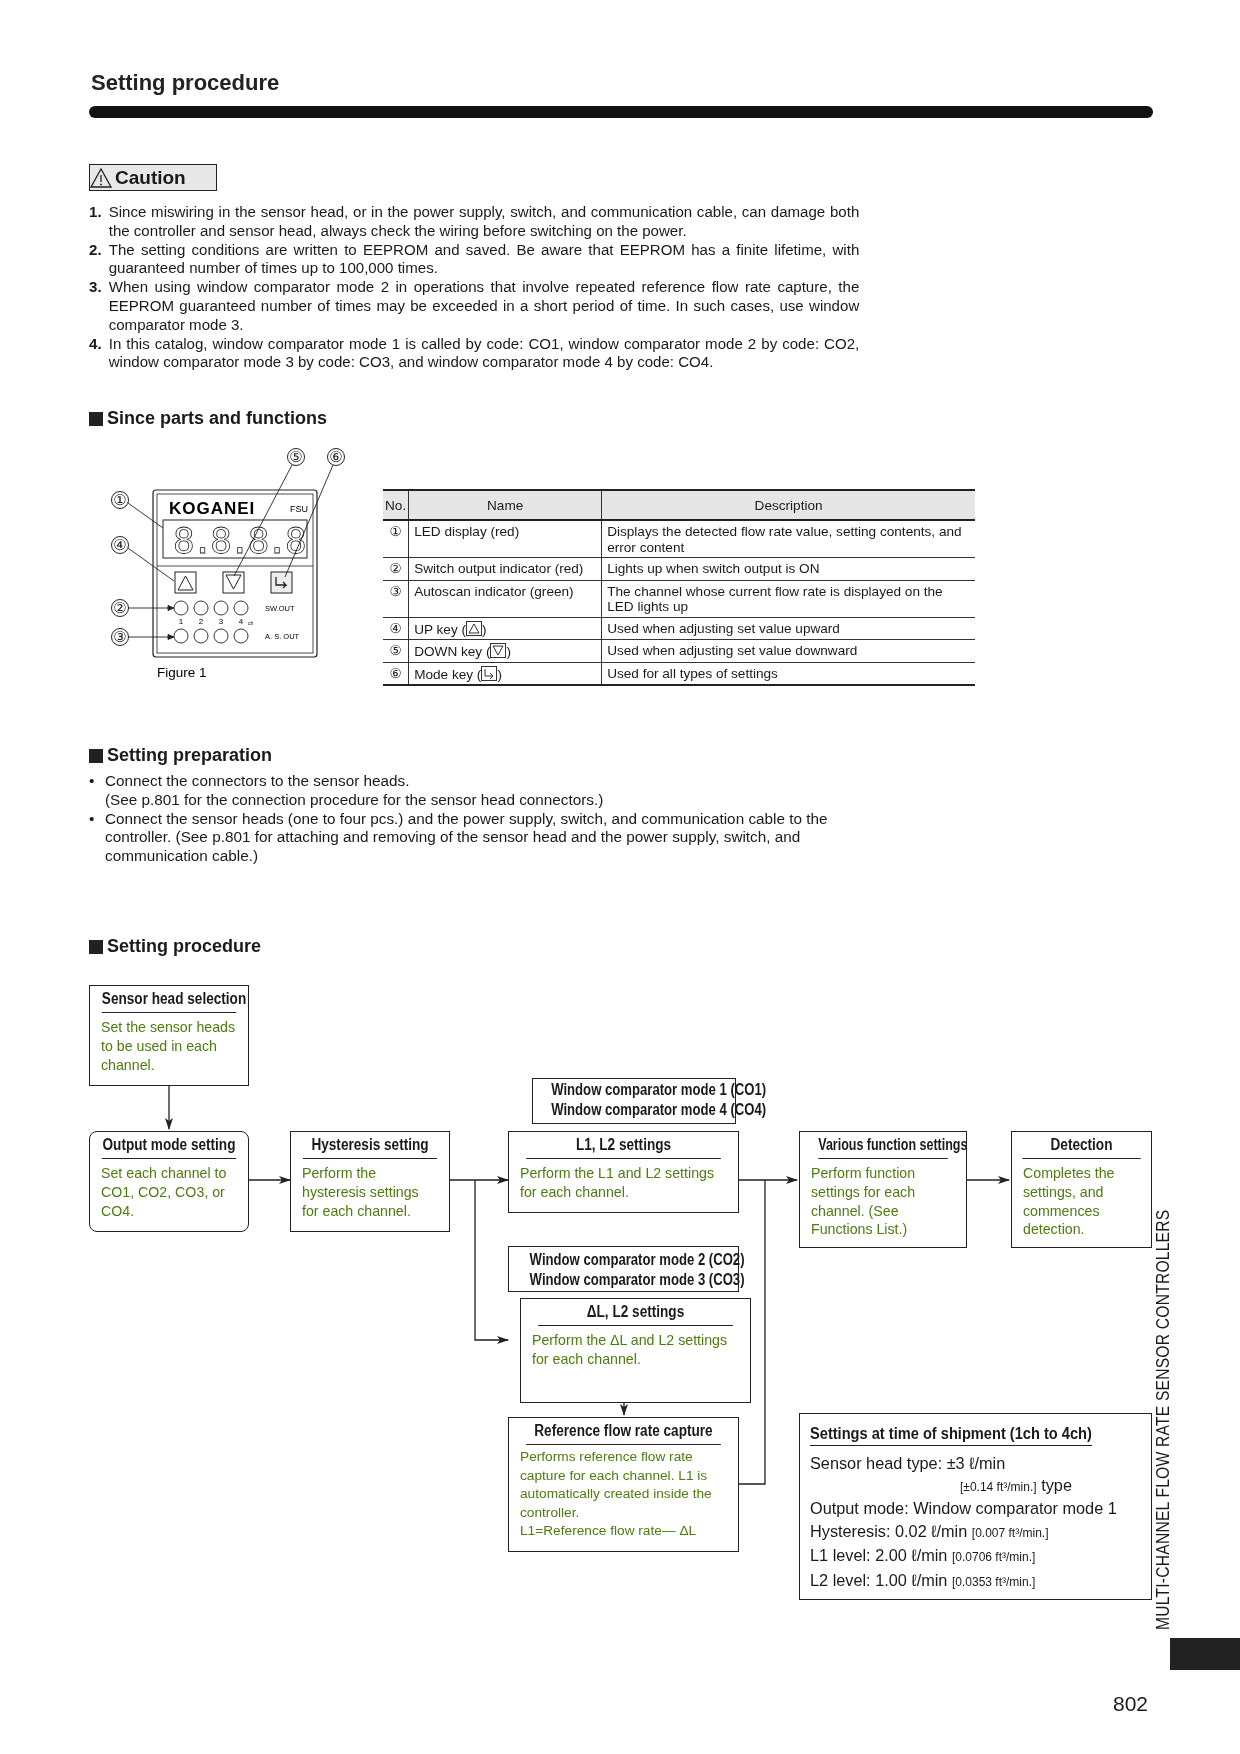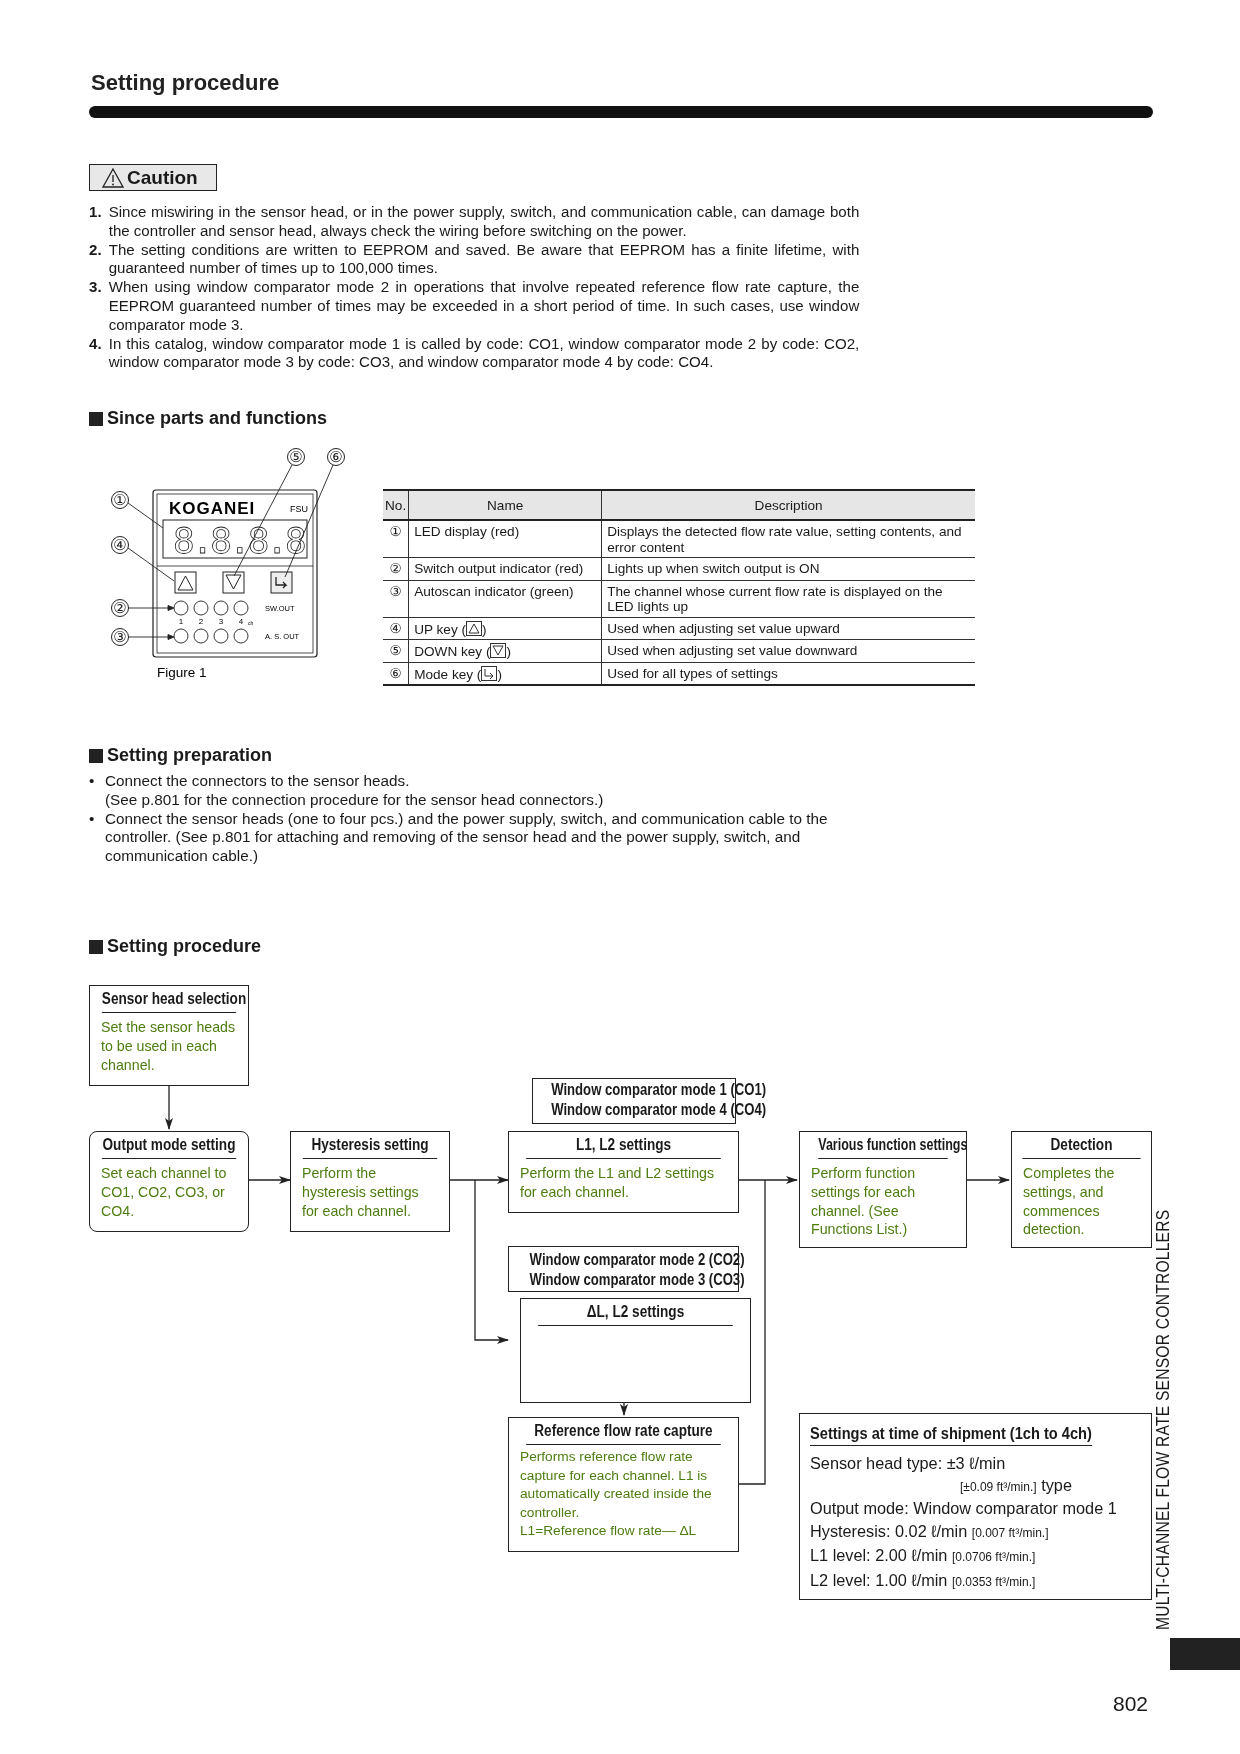--- a/index.html
+++ b/index.html
@@ -1,20 +1,20 @@
 <!DOCTYPE html>
 <html><head>
 <meta charset="utf-8">
 <style>
   html,body{margin:0;padding:0;background:#fff;}
   body{width:1240px;height:1754px;position:relative;overflow:hidden;font-family:"Liberation Sans",sans-serif;color:#1a1a1a;}
   .abs{position:absolute;}
   .title{left:91px;top:70px;font-size:22px;font-weight:bold;color:#222;}
   .topbar{left:89px;top:106px;width:1064px;height:12px;background:#111;border-radius:6px;}
-  .caution{left:89px;top:164px;width:128px;height:27px;border:1.5px solid #222;background:#e8e8e8;font-weight:bold;font-size:19px;box-sizing:border-box;display:flex;align-items:center;padding-left:12px;gap:3px;}
+  .caution{left:89px;top:164px;width:128px;height:27px;border:1.5px solid #222;background:#e8e8e8;font-weight:bold;font-size:19px;box-sizing:border-box;display:flex;align-items:center;gap:3px;}
   .caution svg{width:22px;height:20px;}
   .clist{left:89px;top:203px;width:782px;font-size:15.3px;line-height:18.8px;font-family:"Liberation Sans",sans-serif;transform:scaleX(0.985);transform-origin:left;}
   .clist .item{display:flex;text-align:justify;}
   .clist .num{width:20px;flex:0 0 20px;font-weight:bold;}
   .clist .txt{flex:1;}
   .sec{font-size:18px;font-weight:bold;display:flex;align-items:center;gap:4px;}
   .sec .sq{width:14px;height:14px;background:#222;display:inline-block;}
   
   table.parts{position:absolute;left:383px;top:489px;width:592px;border-collapse:collapse;font-size:13.6px;}
   table.parts th{background:#e6e6e6;font-weight:normal;border-top:2.5px solid #222;border-bottom:2px solid #222;height:22px;padding:0;}
@@ -264,20 +264,21 @@
   <div class="hd">L1, L2 settings</div>
   <div class="bd">Perform the L1 and L2 settings for each channel.</div>
 </div>
 
 <div class="mode" style="left:508px;top:1246px;width:231px;height:46px;padding-top:3px;">
   <div>Window comparator mode 2 (CO2)</div>
   <div>Window comparator mode 3 (CO3)</div>
 </div>
 <div class="box" style="left:508px;top:1298px;width:231px;height:105px;margin-left:12px;">
   <div class="hd">ΔL, L2 settings</div>
+  <div class="bd">Perform the  ΔL and L2 settings for each channel.</div>
 </div>
 
 <div class="box" style="left:508px;top:1417px;width:231px;height:135px;">
   <div class="hd">Reference flow rate capture</div>
   <div class="bd" style="font-size:13.7px;line-height:18.6px;padding-top:3px;">
     <span>Performs reference flow rate capture for each channel. L1 is automatically created inside the controller.</span><br>
     <span>L1=Reference flow rate— ΔL</span>
   </div>
 </div>
 
@@ -286,21 +287,21 @@
   <div class="bd">Perform function settings for each channel. (See Functions List.)</div>
 </div>
 <div class="box" style="left:1011px;top:1131px;width:141px;height:117px;">
   <div class="hd">Detection</div>
   <div class="bd">Completes the settings, and commences detection.</div>
 </div>
 
 <div class="abs ship">
   <div class="sh">Settings at time of shipment (1ch to 4ch)</div>
   <div class="ln" style="margin-top:6px;">Sensor head type: ±3 ℓ/min</div>
-  <div class="ln" style="padding-left:150px;line-height:20px;"><span class="sm">[±0.09 ft³/min.]</span> <span>type</span></div>
+  <div class="ln" style="padding-left:150px;line-height:20px;"><span class="sm">[±0.14 ft³/min.]</span> <span>type</span></div>
   <div class="ln">Output mode: Window comparator mode 1</div>
   <div class="ln"><span>Hysteresis: 0.02 ℓ/min</span> <span class="sm">[0.007 ft³/min.]</span></div>
   <div class="ln"><span>L1 level: 2.00 ℓ/min</span> <span class="sm">[0.0706 ft³/min.]</span></div>
   <div class="ln"><span>L2 level: 1.00 ℓ/min</span> <span class="sm">[0.0353 ft³/min.]</span></div>
 </div>
 
 <div class="abs side"><span>MULTI-CHANNEL FLOW RATE SENSOR CONTROLLERS</span></div>
 <div class="abs tab"></div>
 <div class="abs pageno">802</div>
 

